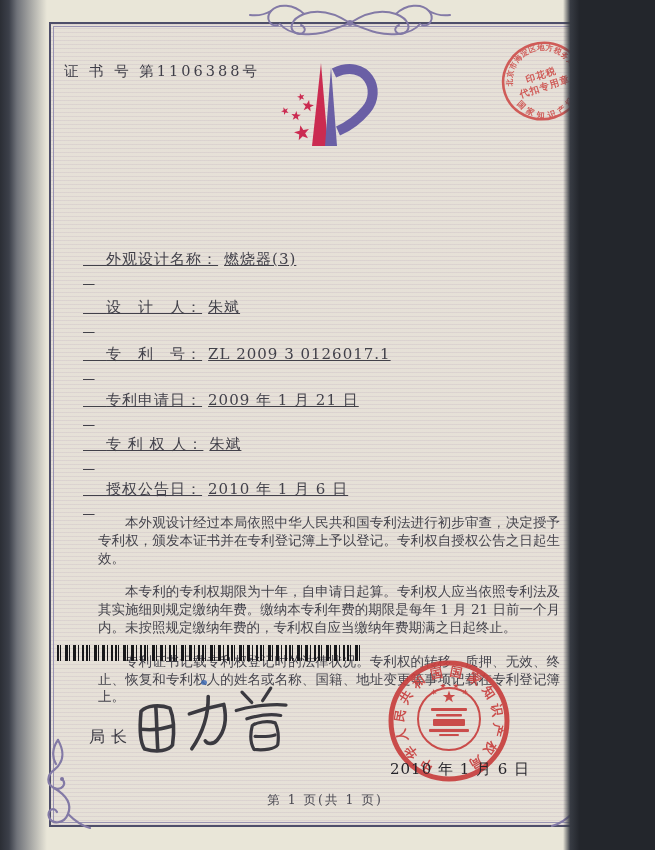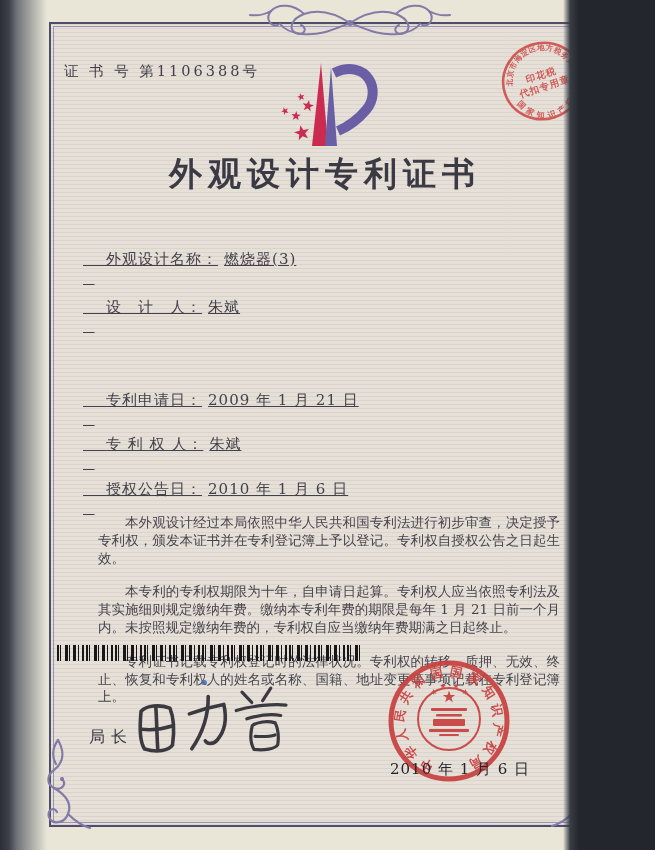--- a/index.html
+++ b/index.html
@@ -137,27 +137,29 @@
         <textPath href="#tsTop" startOffset="50%" text-anchor="middle">北京市海淀区地方税务局</textPath>
       </text>
       <text x="46" y="43" font-size="9.5" text-anchor="middle" letter-spacing="1">印花税</text>
       <text x="46" y="55" font-size="9.5" text-anchor="middle" letter-spacing="1">代扣专用章</text>
       <text font-size="8" letter-spacing="4">
         <textPath href="#tsBot" startOffset="50%" text-anchor="middle">国家知识产权局</textPath>
       </text>
     </g>
   </svg>
 
-  <div class="txt title">外观设计专利证书</div>
 
   <div class="field" style="top:232px">
     <span>外观设计名称：</span><span class="fval">燃烧器(3)</span>
   </div>
   <div class="field" style="top:280px">
     <span>设　计　人：</span><span class="fval">朱斌</span>
+  </div>
+  <div class="field" style="top:327px">
+    <span>专　利　号：</span><span class="fval">ZL 2009 3 0126017.1</span>
   </div>
   <div class="field" style="top:373px">
     <span>专利申请日：</span><span class="fval">2009 年 1 月 21 日</span>
   </div>
   <div class="field" style="top:417px">
     <span>专 利 权 人：</span><span class="fval">朱斌</span>
   </div>
   <div class="field" style="top:462px">
     <span>授权公告日：</span><span class="fval">2010 年 1 月 6 日</span>
   </div>
@@ -209,17 +211,18 @@
         <rect x="44" y="49" width="36" height="3" rx="1"></rect>
         <rect x="49" y="55" width="26" height="2.5" rx="1"></rect>
         <rect x="46" y="60" width="32" height="7" rx="1"></rect>
         <rect x="42" y="70" width="40" height="3" rx="1"></rect>
         <rect x="52" y="75" width="20" height="2" rx="1"></rect>
       </g>
     </g>
   </svg>
   <div class="txt seal-date">2010 年 1 月 6 日</div>
 
+  <div class="txt footer">第 1 页(共 1 页)</div>
 
   <div class="page-edge"></div>
   <div class="shade-left"></div>
   <div class="shade-right"></div>
 </div>
 
 </body></html>

